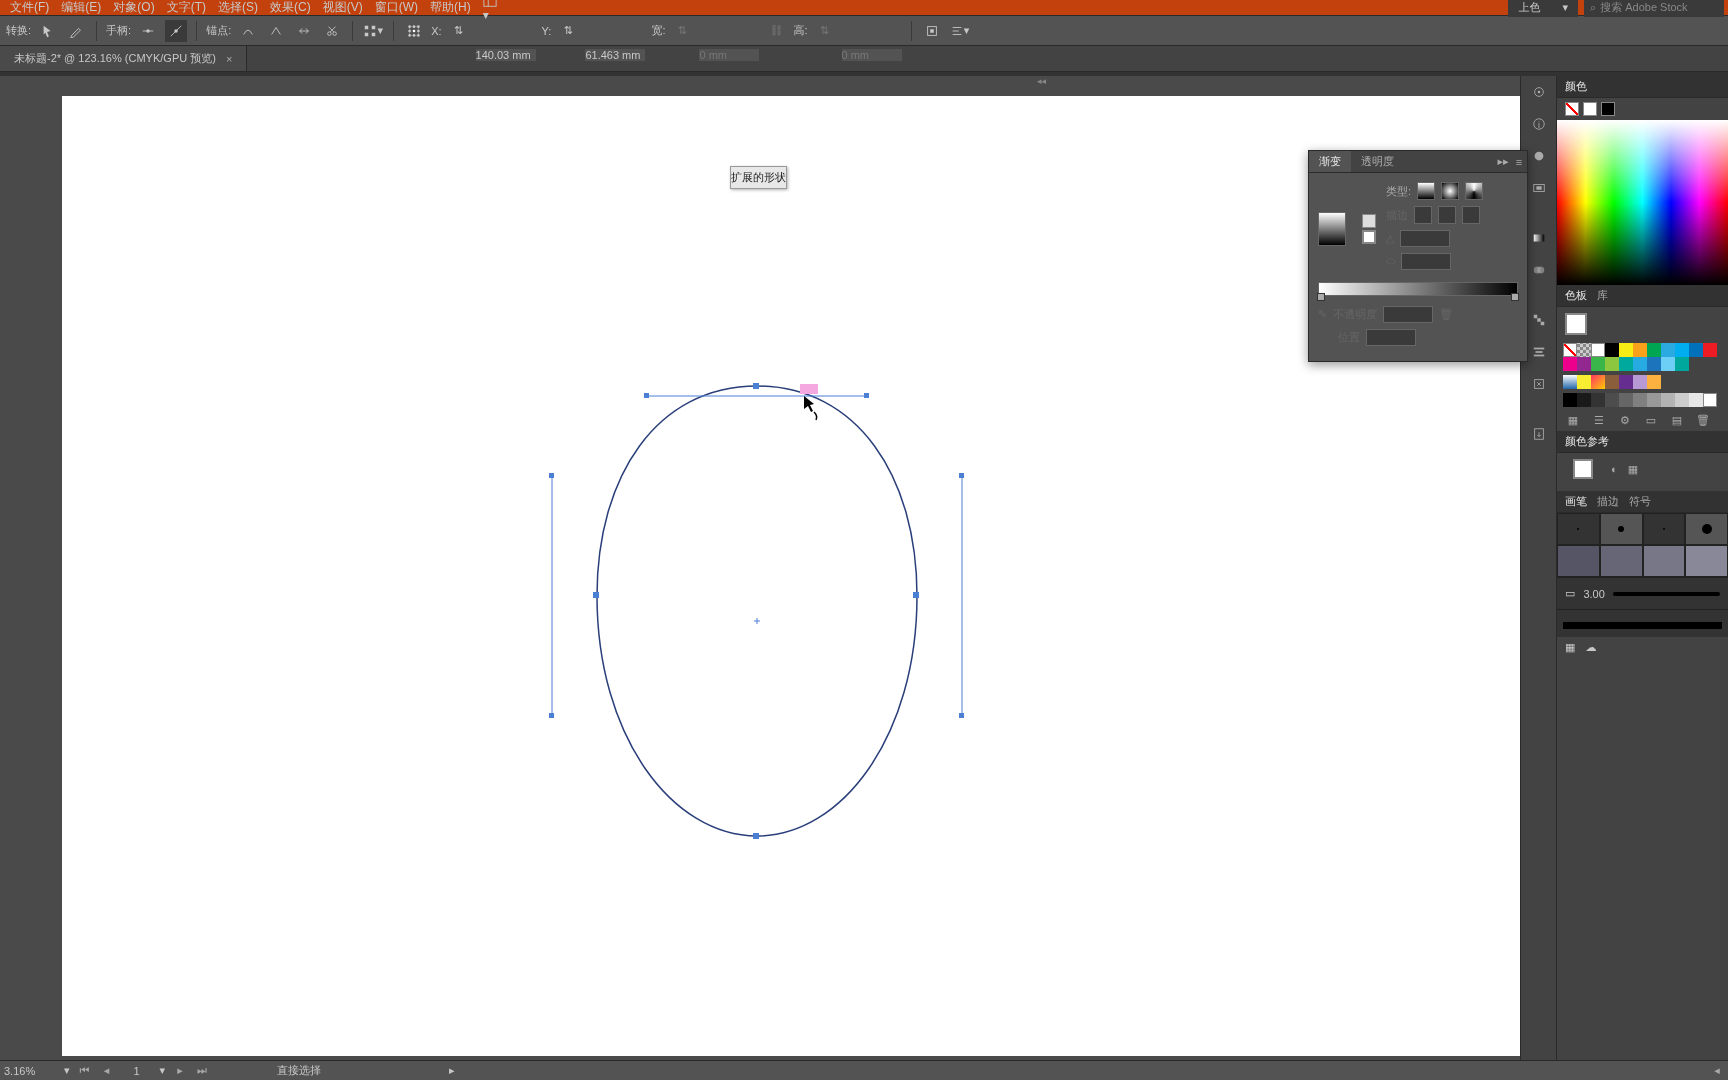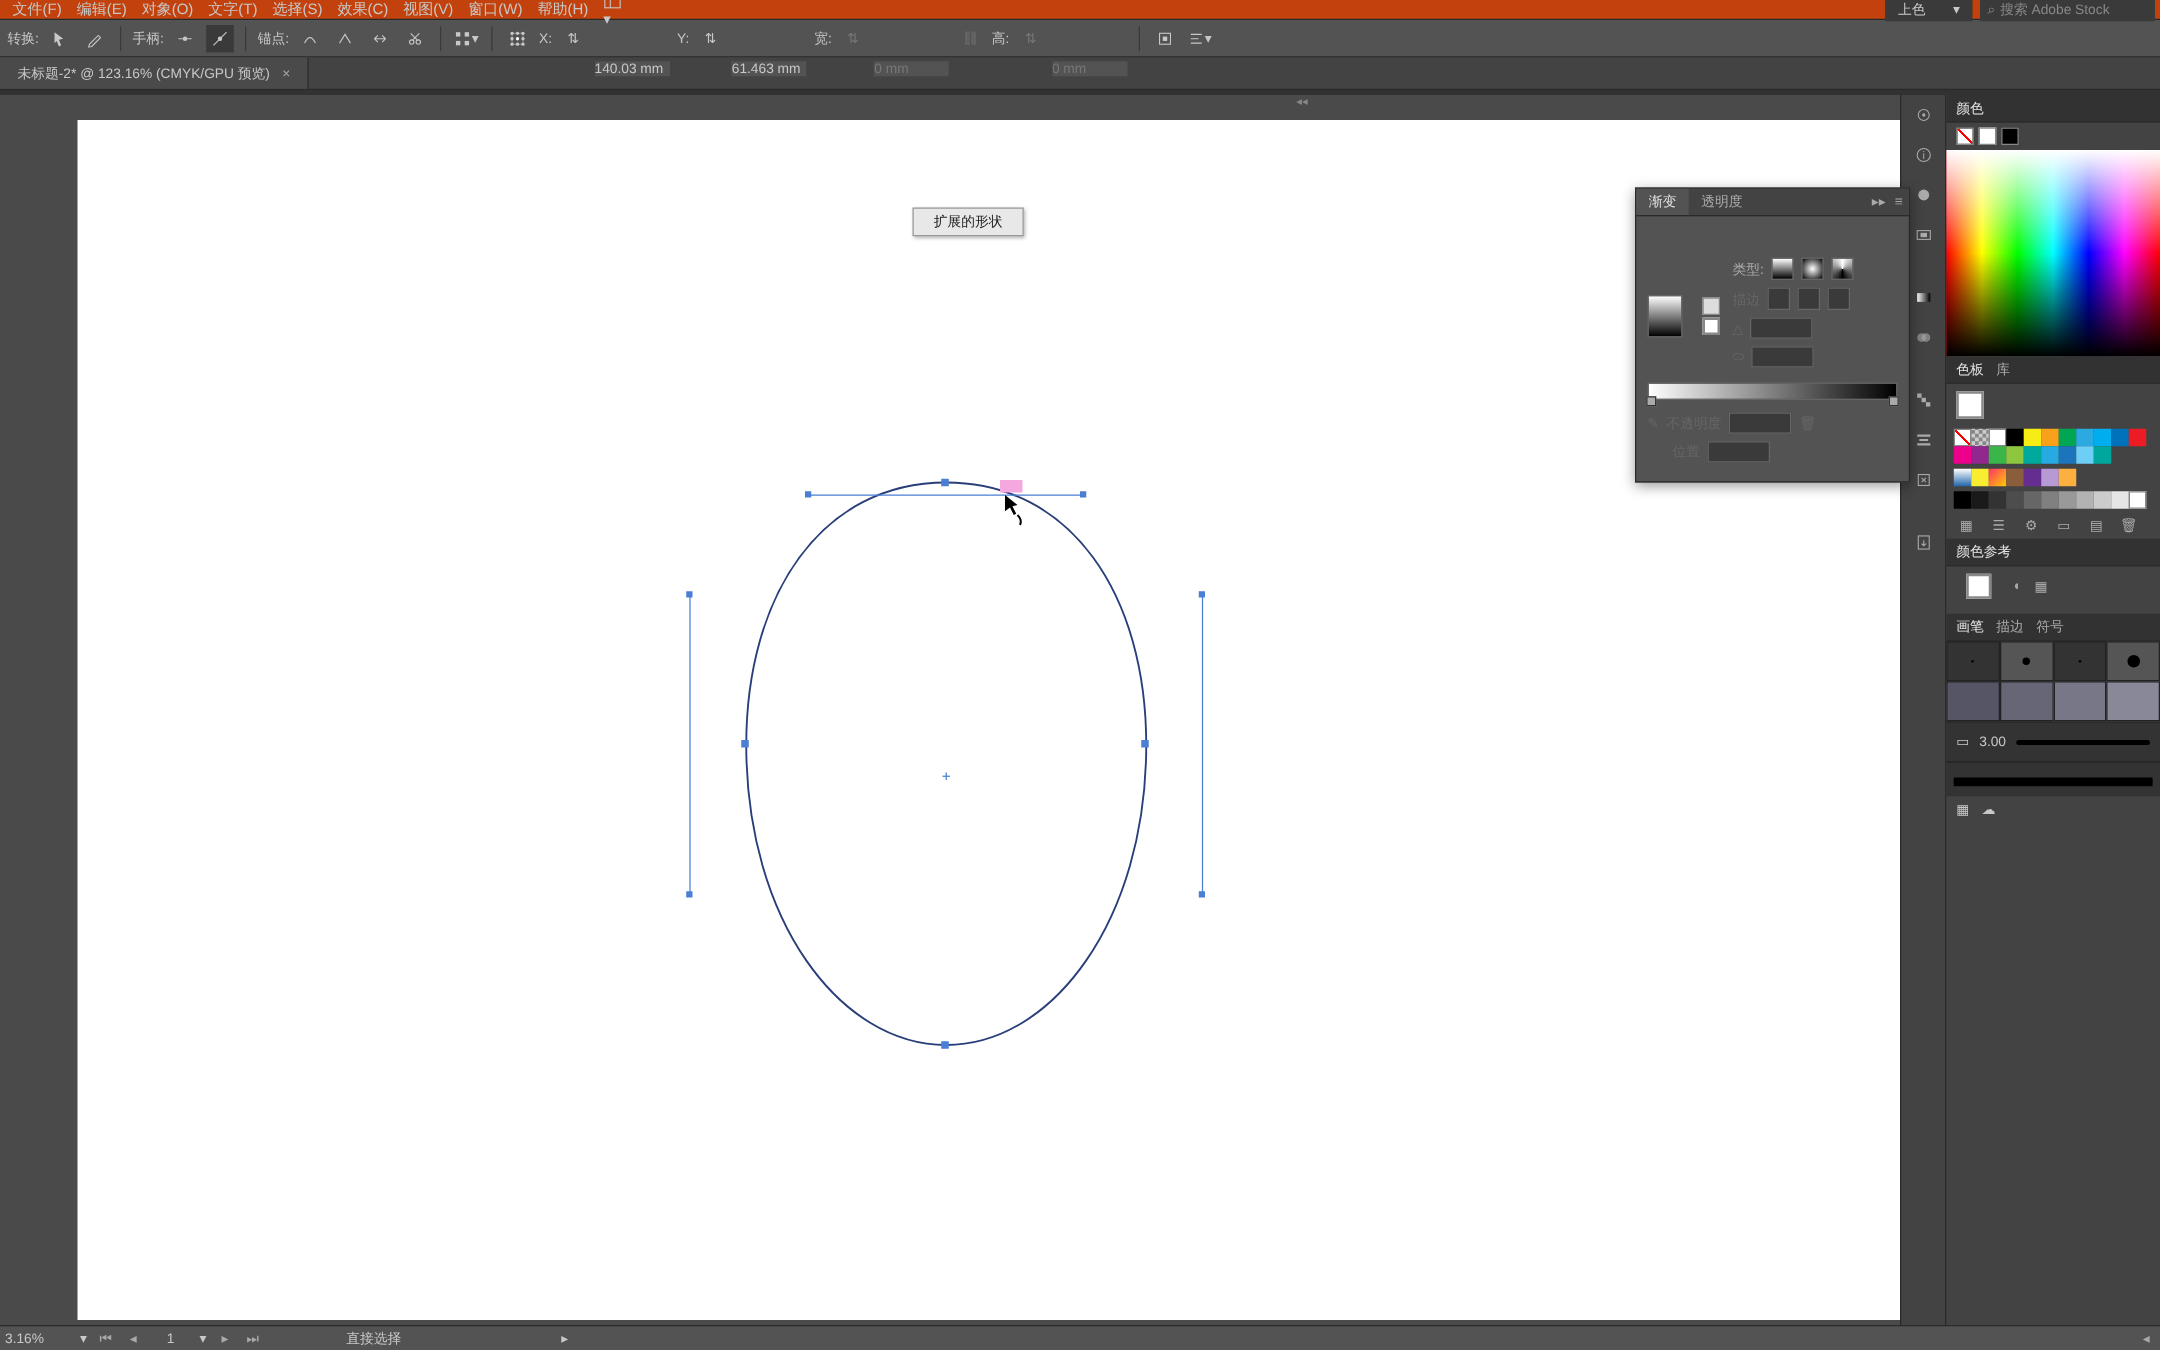--- a/index.html
+++ b/index.html
@@ -34,21 +34,21 @@
 .right-dock .dock-icon { width:24px; height:24px; display:flex; align-items:center; justify-content:center; cursor:pointer; }
 .collapse-handle { position:absolute; top:0; right:471px; width:12px; height:12px; color:#888; font-size:9px; z-index:6; }
 
 
 .gradient-panel { position:absolute; left:1308px; top:150px; width:220px; background:#535353; border:1px solid #2a2a2a; font-size:11px; z-index:5; box-shadow:0 3px 10px rgba(0,0,0,.4); }
 .gradient-panel .ptabs { display:flex; background:#434343; height:22px; align-items:stretch; border-bottom:1px solid #2a2a2a; }
 .gradient-panel .ptab { padding:0 10px; display:flex; align-items:center; cursor:pointer; color:#aaa; }
 .gradient-panel .ptab.active { background:#535353; color:#e4e4e4; }
 .gradient-panel .ptabs .spacer { flex:1; }
 .gradient-panel .ptabs .pm { width:16px; display:flex; align-items:center; justify-content:center; color:#aaa; }
-.gradient-panel .pbody { padding:9px; color:#aaa;margin-top:24px; }
+.gradient-panel .pbody { padding:9px; color:#aaa; }
 .gradient-panel .row { display:flex; align-items:center; gap:6px; margin-bottom:6px; }
 .grad-thumb { width:28px; height:34px; background:linear-gradient(#fff,#000); border:1px solid #666; }
 .type-btn { width:18px; height:18px; border:1px solid #666; background:#3a3a3a; }
 .grad-bar { height:14px; background:linear-gradient(to right,#fff,#000); border:1px solid #666; margin-top:6px; position:relative; }
 .grad-stop { position:absolute; bottom:-6px; width:8px; height:8px; background:#aaa; border:1px solid #333; }
 .grad-stop.l { left:-2px; } .grad-stop.r { right:-2px; }
 .grad-dim { color:#666; }
 .small-swap { width:22px; display:flex; flex-direction:column; align-items:center; gap:2px; margin-left:6px; }
 .small-swap .sw { width:14px; height:14px; border:1px solid #888; background:#ddd; }
 
@@ -96,21 +96,21 @@
 .layers-panel .thumb { width:16px; height:16px; background:#fff; border:1px solid #888; }
 .layers-panel .arrow { color:#aaa; }
 
 
 .statusbar { position:absolute; bottom:0; left:0; right:0; height:20px; background:#535353; display:flex; align-items:center; font-size:11px; gap:8px; padding:0 4px; border-top:1px solid #2a2a2a; }
 .statusbar input { background:#535353; border:none; color:#c8c8c8; width:52px; font-size:11px; }
 .statusbar .nav-btn { width:14px; text-align:center; cursor:pointer; color:#aaa; }
 .statusbar .tool-name { margin-left:60px; }
 
 
-.tooltip { position:absolute; background:#e8e8e8; color:#222; padding:3px 16px; font-size:11px; border:1px solid #999; box-shadow:1px 1px 3px rgba(0,0,0,.3); }
+.tooltip { position:absolute; background:#e8e8e8; color:#222; padding:3px 0; font-size:11px; border:1px solid #999; box-shadow:1px 1px 3px rgba(0,0,0,.3); }
 
 
 .shape-svg { position:absolute; left:0; top:0; }
 
 .icon-svg { width:14px; height:14px; }
 svg { display:block; }
 </style>
 </head>
 <body>
 

